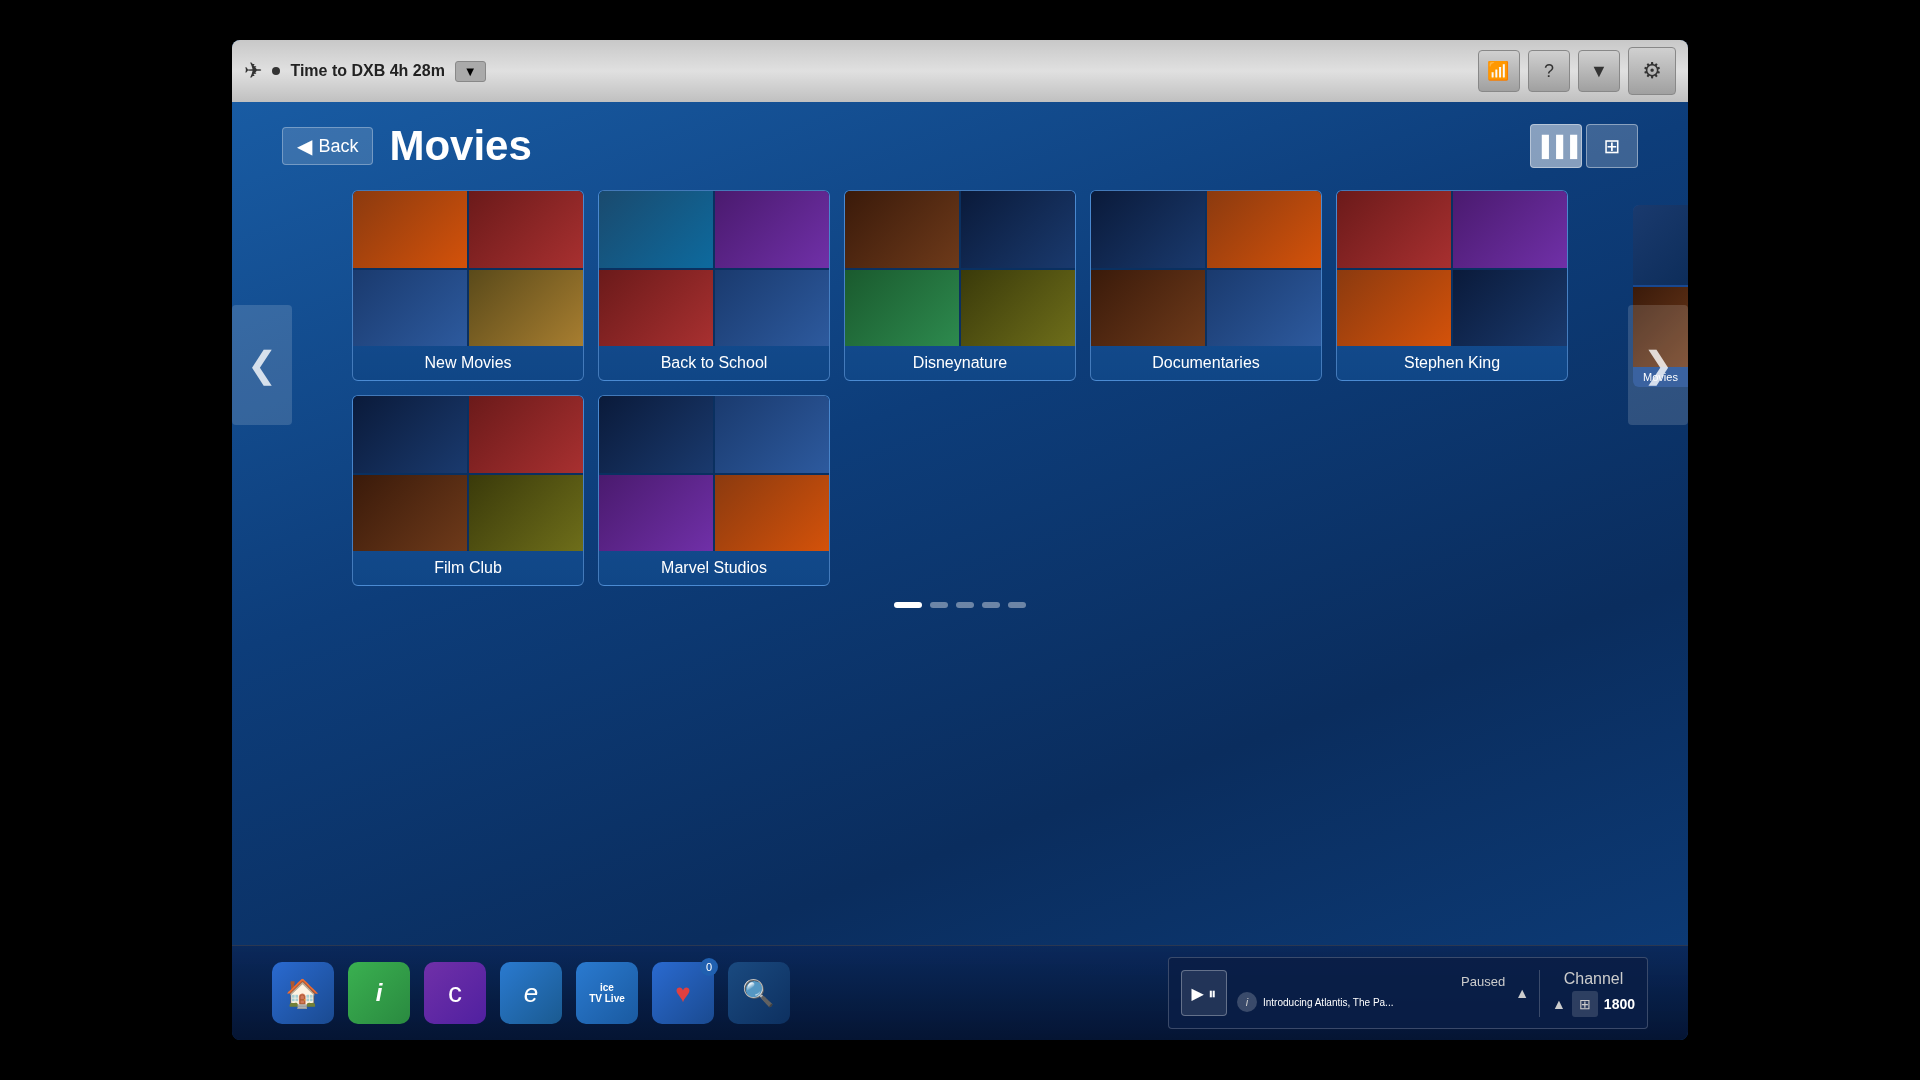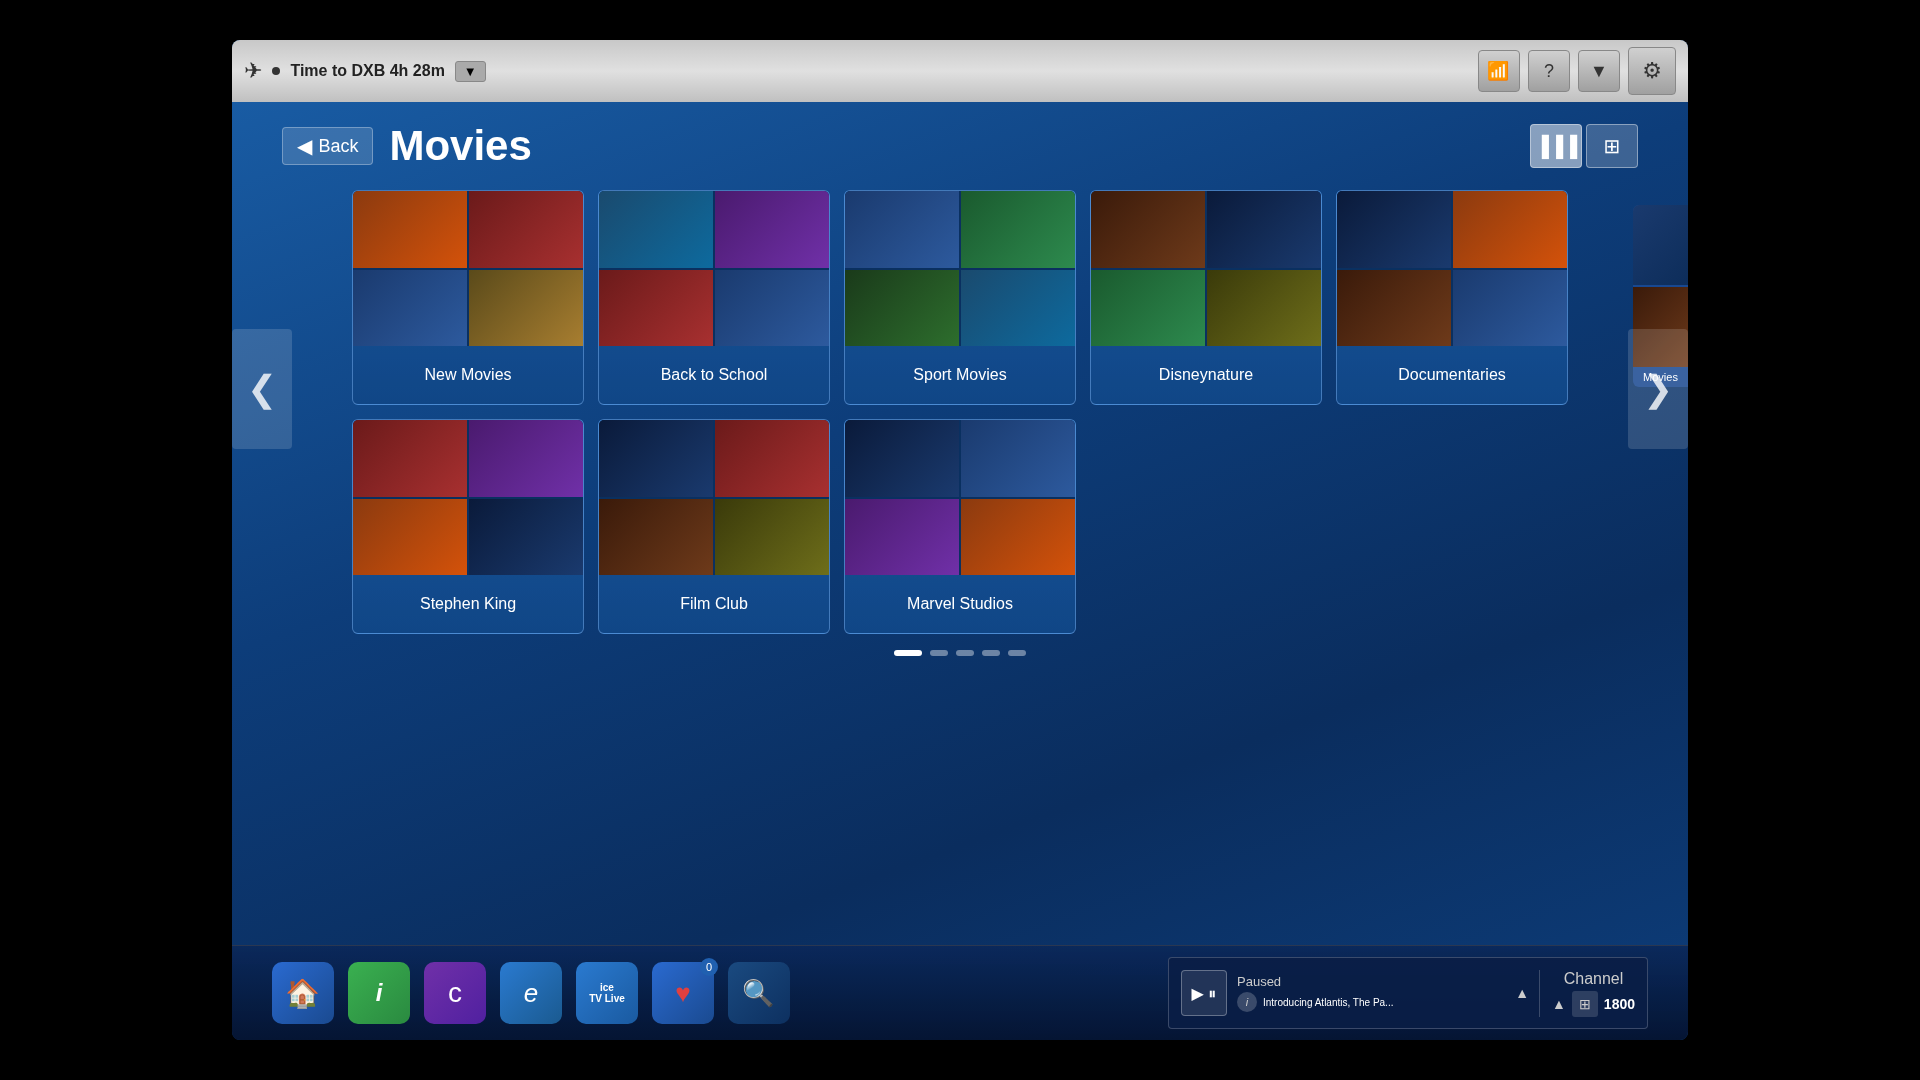--- a/index.html
+++ b/index.html
@@ -187,21 +187,21 @@
       overflow: hidden;
       display: flex;
       align-items: center;
       justify-content: center;
     }
 
     .card-label {
       text-align: center;
       color: #fff;
       font-size: 16px;
-      padding: 20px 4px;
+      padding: 8px 4px;
       background: rgba(0,0,0,0.2);
     }
 
     
     .pagination {
       display: flex;
       justify-content: center;
       gap: 8px;
       margin-top: 16px;
     }
@@ -285,20 +285,21 @@
       border-radius: 4px;
       display: flex;
       align-items: center;
       justify-content: center;
       cursor: pointer;
       color: #fff;
       font-size: 16px;
     }
     .player-info {
       flex: 1;
+      text-align: right;
     }
     .player-status {
       color: #ccc;
       font-size: 13px;
       margin-bottom: 3px;
     }
     .player-track {
       display: flex;
       align-items: center;
       gap: 6px;
@@ -432,29 +433,20 @@
           <div class="card-images">
             <div class="card-img" style="background:linear-gradient(135deg,#1a4a6e,#0d6a9e)"></div>
             <div class="card-img" style="background:linear-gradient(135deg,#4a1a6e,#7030a8)"></div>
             <div class="card-img" style="background:linear-gradient(135deg,#6b1a1a,#a83030)"></div>
             <div class="card-img" style="background:linear-gradient(135deg,#1a3a6e,#2d5a9e)"></div>
           </div>
           <div class="card-label">Back to School</div>
         </div>
         <div class="category-card">
           <div class="card-images">
-            <div class="card-img" style="background:linear-gradient(135deg,#1a3a6e,#2d5a9e)"></div>
-            <div class="card-img" style="background:linear-gradient(135deg,#1a5a2e,#2d8a4e)"></div>
-            <div class="card-img" style="background:linear-gradient(135deg,#1a3a1a,#2d6e2d)"></div>
-            <div class="card-img" style="background:linear-gradient(135deg,#1a4a6e,#0d6a9e)"></div>
-          </div>
-          <div class="card-label">Sport Movies</div>
-        </div>
-        <div class="category-card">
-          <div class="card-images">
             <div class="card-img" style="background:linear-gradient(135deg,#3a1a0a,#6e3a1a)"></div>
             <div class="card-img" style="background:linear-gradient(135deg,#0a1a3a,#1a3a6e)"></div>
             <div class="card-img" style="background:linear-gradient(135deg,#1a5a2e,#2d8a4e)"></div>
             <div class="card-img" style="background:linear-gradient(135deg,#3a3a0a,#6e6e1a)"></div>
           </div>
           <div class="card-label">Disneynature</div>
         </div>
         <div class="category-card">
           <div class="card-images">
             <div class="card-img" style="background:linear-gradient(135deg,#0a1a3a,#1a3a6e)"></div>

